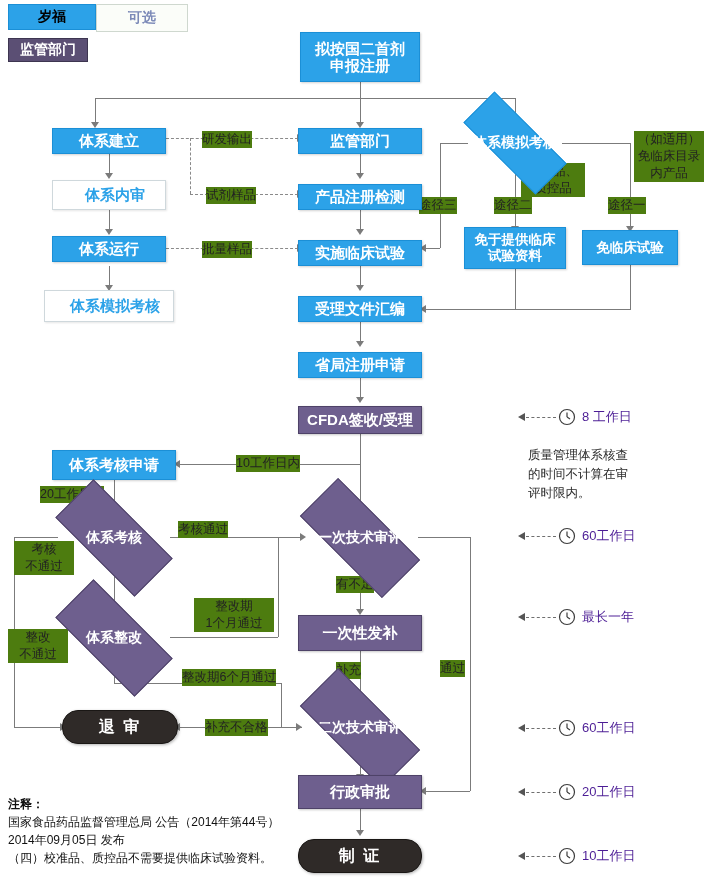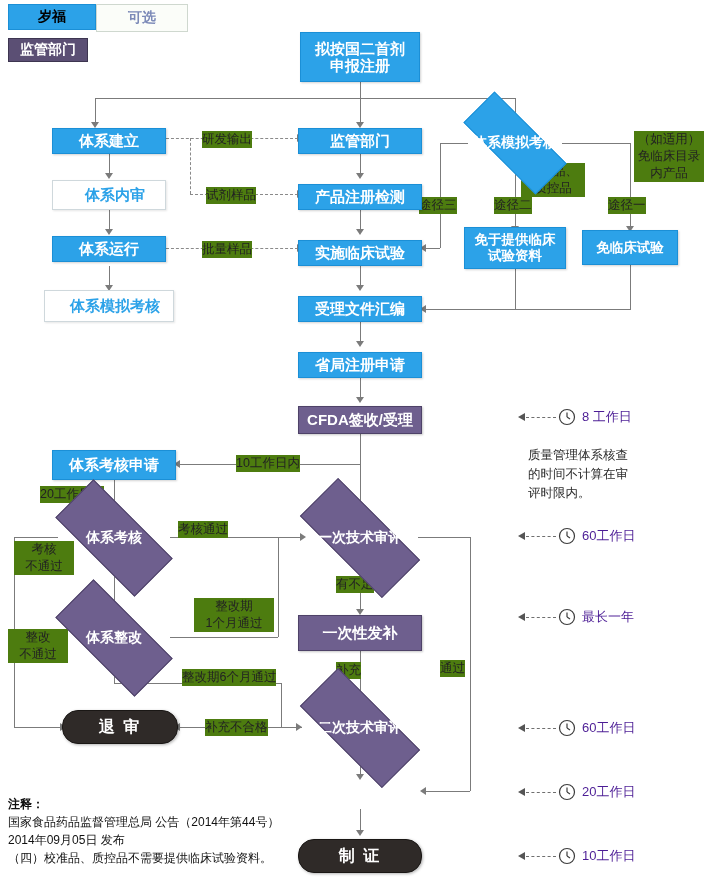--- a/index.html
+++ b/index.html
@@ -324,20 +324,23 @@
 
   <div class="node purple" style="left:298px;top:615px;width:124px;height:36px;">
     <span>一次性发补</span>
   </div>
 
   <div class="diamond purplev" style="left:302px;top:701px;width:116px;height:54px;">
     <div class="dshape"></div>
     <div class="dlabel">二次技术审评</div>
   </div>
 
+  <div class="node purple" style="left:298px;top:775px;width:124px;height:34px;">
+    <span>行政审批</span>
+  </div>
 
   <div class="node dark" style="left:62px;top:710px;width:116px;height:34px;">
     <span>退 审</span>
   </div>
   <div class="node dark" style="left:298px;top:839px;width:124px;height:34px;">
     <span>制 证</span>
   </div>
 
   <div class="lbl" style="left:202px;top:131px;">研发输出</div>
   <div class="lbl" style="left:206px;top:187px;">试剂样品</div>

